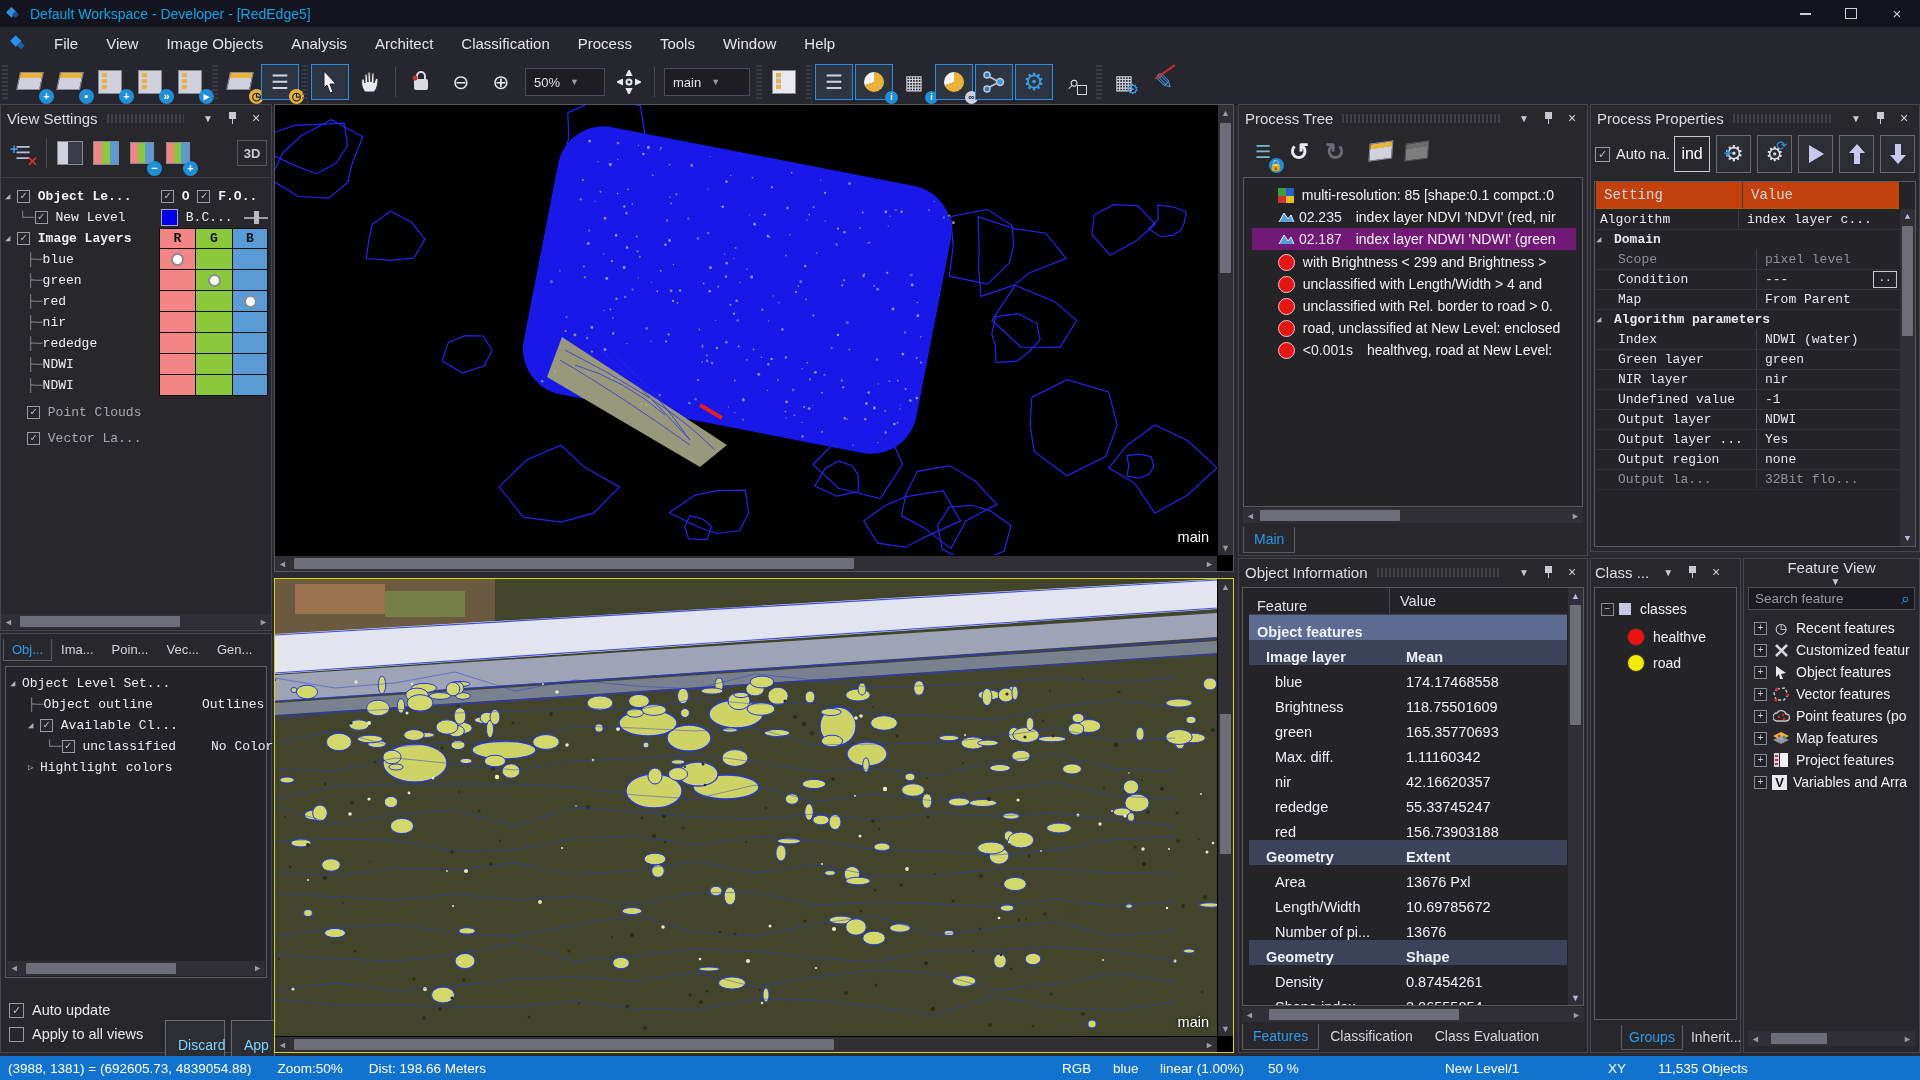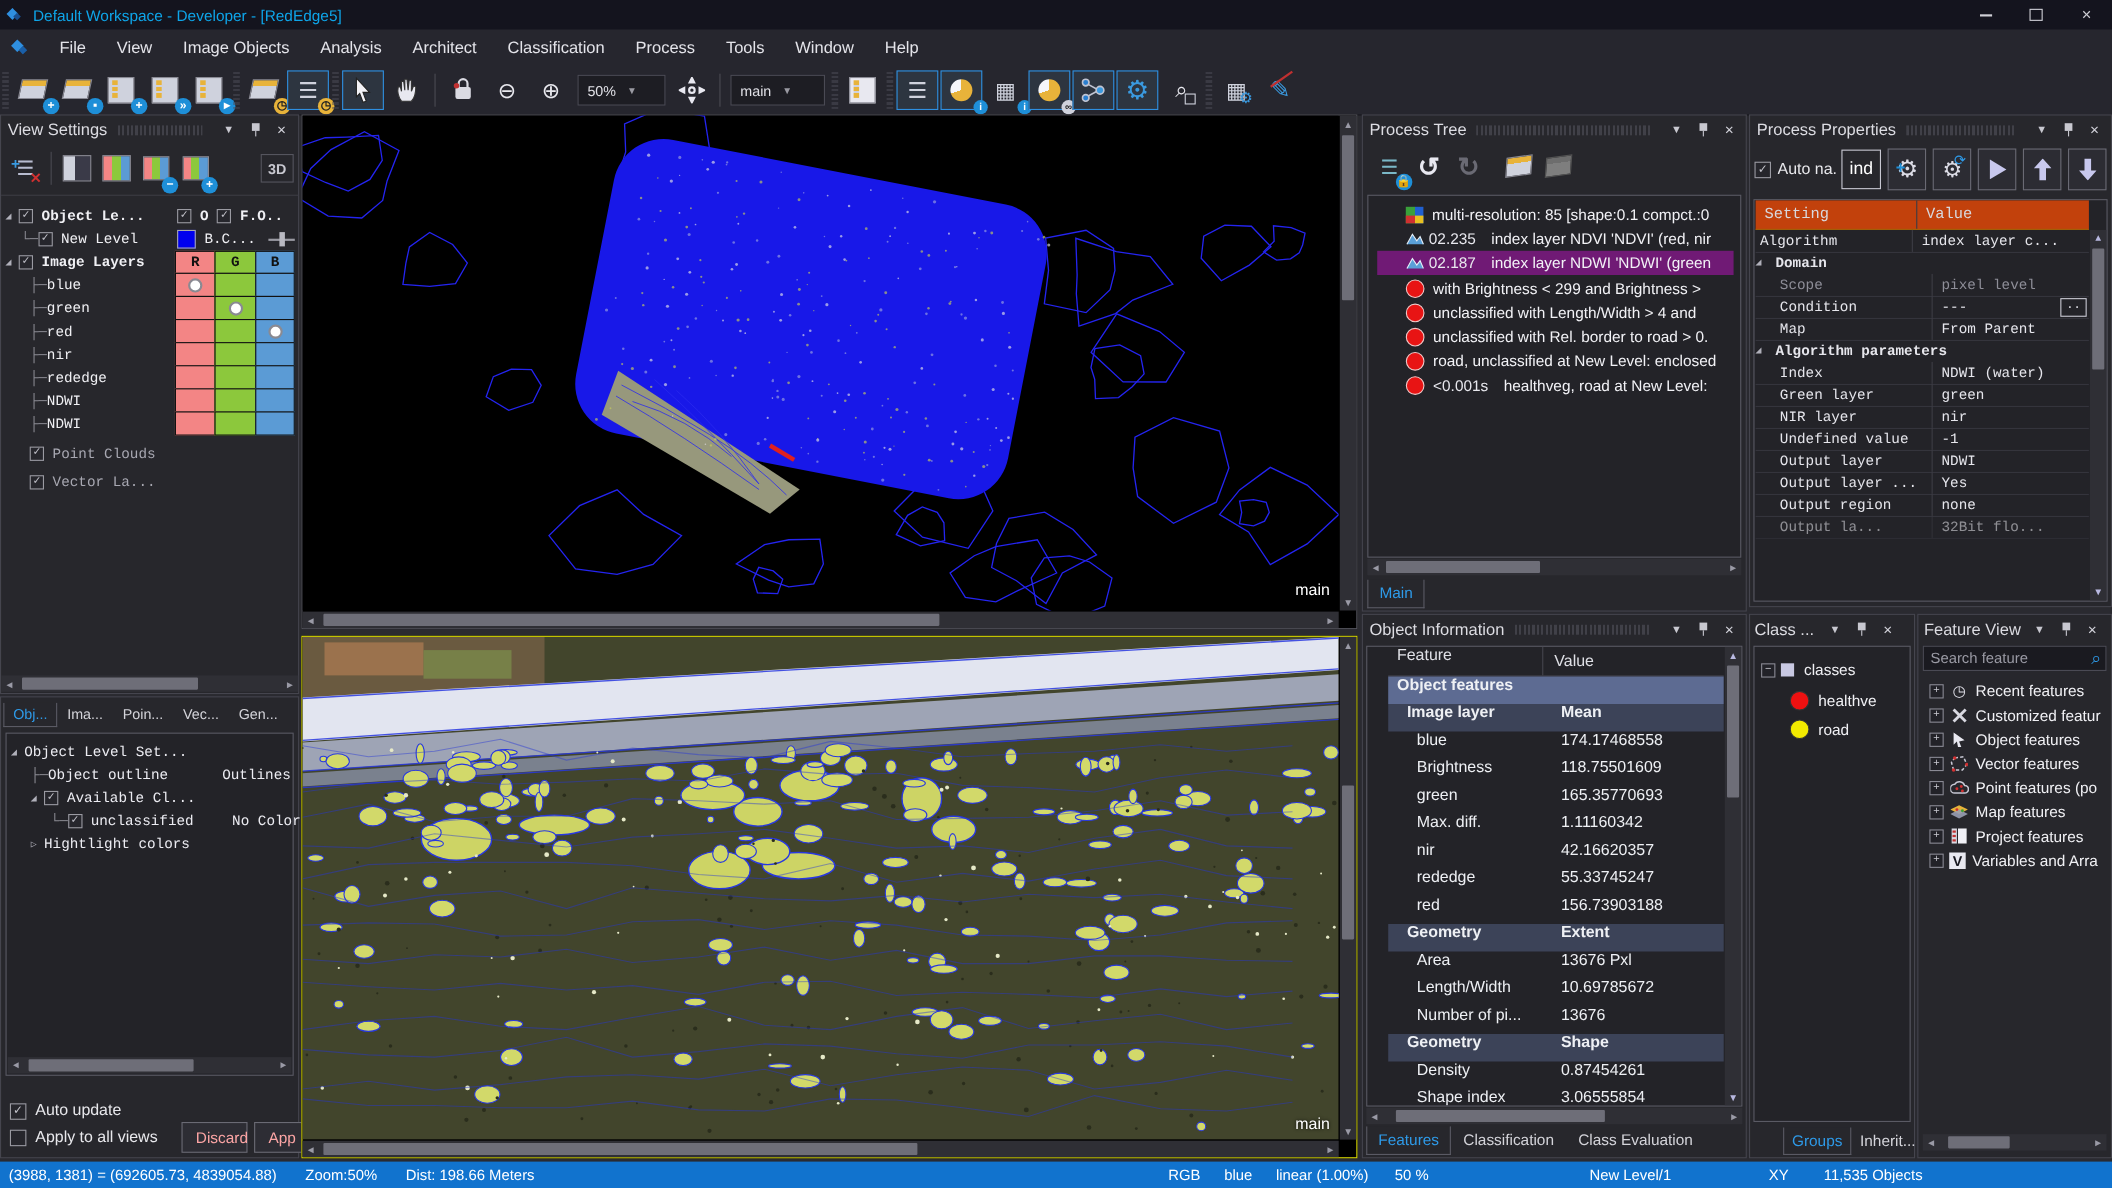--- a/index.html
+++ b/index.html
@@ -63,32 +63,32 @@
   .vsi{width:36px;height:36px;display:flex;align-items:center;justify-content:center;position:relative;}
   .cbx{width:13px;height:13px;border:1px solid #9a9aa2;box-sizing:border-box;display:inline-flex;align-items:center;justify-content:center;color:#c2c2ca;font-size:11px;line-height:11px;background:#26262c;flex:none;}
   .radio{width:13px;height:13px;border-radius:50%;background:#fff;border:2px solid #8a8a92;box-sizing:border-box;}
   .vs-row{position:absolute;height:21px;display:flex;align-items:center;font-size:13px;color:#f0f0f4;white-space:nowrap;}
   .exp{color:#b0b0ba;font-size:9px;width:12px;display:inline-block;}
   .conn{color:#8a8a92;}
   .lay-cell{position:absolute;box-sizing:border-box;border:1px solid #111;}
   .dimtxt{color:#a8a8b2;}
   
   .olp-row{position:absolute;height:21px;display:flex;align-items:center;font-size:13px;color:#ececf2;white-space:nowrap;}
-  .btn{border:1px solid #6a6a74;background:#2d2d34;color:#fca5a5;font-size:14px;padding:5px 12px;}
+  .btn{border:1px solid #6a6a74;background:#2d2d34;color:#7dd3fc;font-size:14px;padding:16px 12px;}
   
   .pt-row{position:absolute;height:22px;display:flex;align-items:center;font-size:14px;color:#f2f2f6;white-space:nowrap;left:8px;right:6px;}
   .pt-row.sel{background:#701a75;}
   .ic-red{width:15px;height:15px;border-radius:50%;background:#e81414;border:1px solid #f0c8c8;flex:none;}
   .ic-multires{width:16px;height:15px;flex:none;background:
      linear-gradient(90deg,#3aa03a 0 8px,#2060d0 8px);position:relative;}
   .ic-multires:before{content:"";position:absolute;left:0;top:8px;width:16px;height:7px;background:linear-gradient(90deg,#d03030 0 8px,#e8c020 8px);}
   .pt-time{color:#e8e8ee;margin-right:14px;}
   .pt-txt{}
   
-  .oi-row{position:absolute;left:19px;right:16px;height:25px;display:flex;align-items:flex-start;font-size:14.5px;color:#eef0f4;}
+  .oi-row{position:absolute;left:6px;right:16px;height:25px;display:flex;align-items:flex-end;font-size:14.5px;color:#eef0f4;}
   .oi-sec{background:#5d6b92;font-weight:bold;}
   .oi-sub{background:#3c4358;font-weight:bold;}
   .oi-f{padding-left:26px;}
   .oi-sec .oi-f{padding-left:8px;}
   .oi-sub .oi-f{padding-left:17px;}
   .oi-v{position:absolute;left:157px;}
   
   .pp-row{position:absolute;left:1px;right:16px;height:20px;display:flex;align-items:center;font-size:13px;color:#e6e6ec;border-bottom:1px solid #34343c;}
   .pp-s{padding-left:22px;flex:none;width:138px;overflow:hidden;white-space:nowrap;}
   .pp-v{padding-left:8px;border-left:1px solid #3c3c44;align-self:stretch;display:flex;align-items:center;white-space:nowrap;overflow:hidden;}
@@ -1414,21 +1414,21 @@
       <span>road</span>
     </div>
   </div>
   <div class="tabs" style="position:absolute;left:3px;bottom:2px;">
     <div class="tab on" style="padding:4px 7px;margin-left:27px;">Groups</div>
     <div class="tab" style="padding:4px 7px;">Inherit...</div>
   </div>
 </div>
 
 <div class="panel" style="left:1743px;top:558px;width:177px;height:495px;">
-  <div class="ptitle" style="padding:0 5px;">
+  <div class="ptitle" style="padding:0 5px;flex-direction:column;">
     <span>Feature View</span>
     <span class="pbtn" style="margin-left:8px;">▼</span>
     <span class="pbtn">
         <span class="pinico"></span>
       </span>
     <span class="pbtn xico">×</span>
   </div>
   <div style="position:absolute;left:4px;top:28px;right:4px;height:24px;">
     <input class="search" type="text" placeholder="Search feature" style="">
     <span style="position:absolute;right:5px;top:3px;color:#2e9ae8;font-size:16px;">⌕</span>

